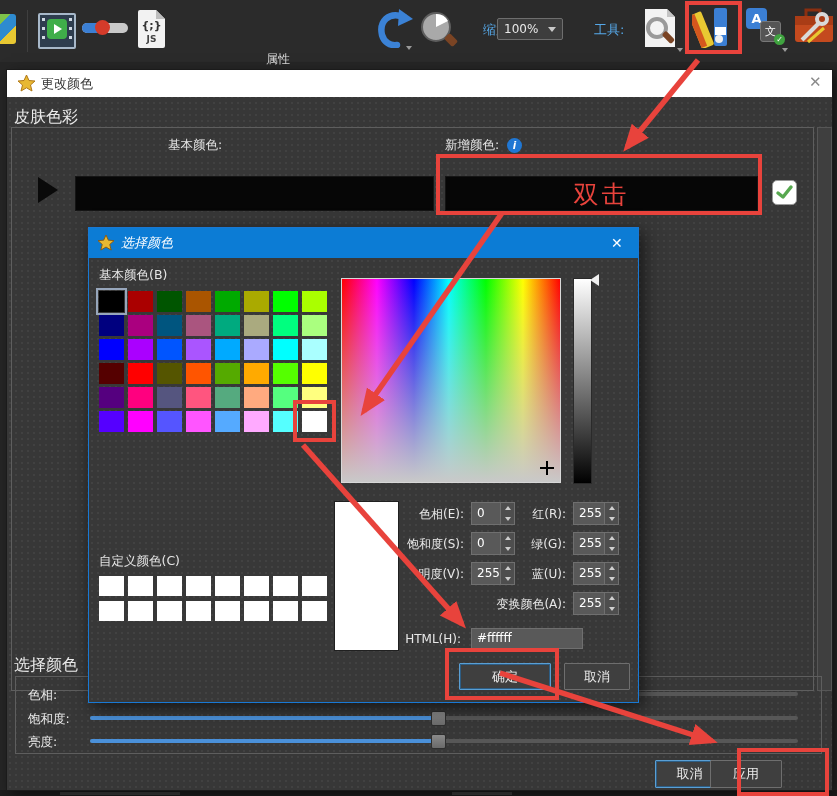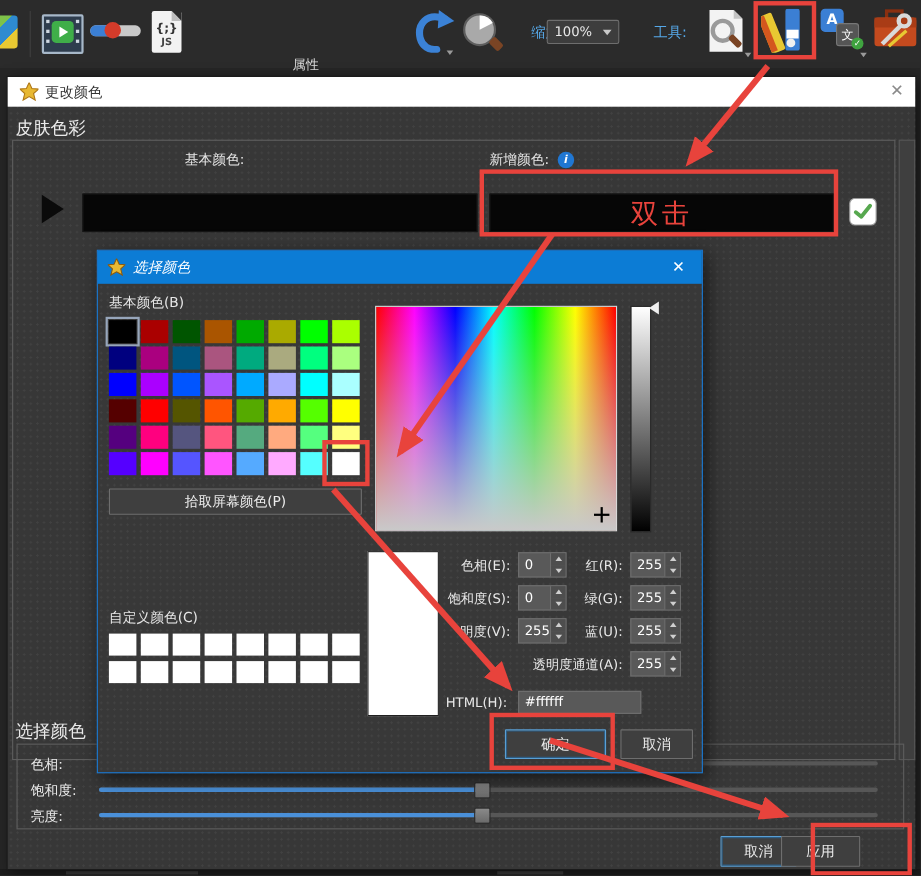--- a/index.html
+++ b/index.html
@@ -277,21 +277,20 @@
       <div class="swatch" style="background: rgb(85, 0, 255);"></div>
       <div class="swatch" style="background: rgb(255, 0, 255);"></div>
       <div class="swatch" style="background: rgb(85, 85, 255);"></div>
       <div class="swatch" style="background: rgb(255, 85, 255);"></div>
       <div class="swatch" style="background: rgb(85, 170, 255);"></div>
       <div class="swatch" style="background: rgb(255, 170, 255);"></div>
       <div class="swatch" style="background: rgb(85, 255, 255);"></div>
       <div class="swatch" style="background: rgb(255, 255, 255);"></div>
     </div>
 
-  <div class="abs btn" style="left:10px;top:216px;width:228px;height:22px;font-size:12.5px;">拾取屏幕颜色(P)</div>
 
   <div class="abs" style="left:252px;top:50px;width:218px;height:203px;border:1px solid #d8d8d8;
        background:linear-gradient(to bottom,rgba(201,201,201,0),#c9c9c9),
                   linear-gradient(to right,#ff0000,#ff00ff 16%,#0000ff 33%,#00ffff 49%,#00ff00 66%,#ffff00 83%,#ff0000);">
     <div class="abs" style="left:198px;top:188px;width:14px;height:2px;background:#000;"></div>
     <div class="abs" style="left:204px;top:182px;width:2px;height:14px;background:#000;"></div>
   </div>
 
   <div class="abs" style="left:484px;top:50px;width:17px;height:204px;background:linear-gradient(#ffffff,#000000);border:1px solid #2a2a2a;"></div>
   <div class="abs" style="left:501px;top:46px;width:0;height:0;border-top:6px solid transparent;border-bottom:6px solid transparent;border-right:9px solid #f0f0f0;"></div>
@@ -386,21 +385,21 @@
       <div class="arrows">
         <div>
           <span class="up-t"></span>
         </div>
         <div>
           <span class="dn-t"></span>
         </div>
       </div>
   </div>
 
-  <span class="abs spinlabel" style="left:330px;top:368px;width:147px;">透明度通道(A):</span>
+  <span class="abs spinlabel" style="left:330px;top:368px;width:147px;">变换颜色(A):</span>
   <div class="abs spin" style="left:484px;top:364px;width:44px;">
     <div class="val">255</div>
       <div class="arrows">
         <div>
           <span class="up-t"></span>
         </div>
         <div>
           <span class="dn-t"></span>
         </div>
       </div>

